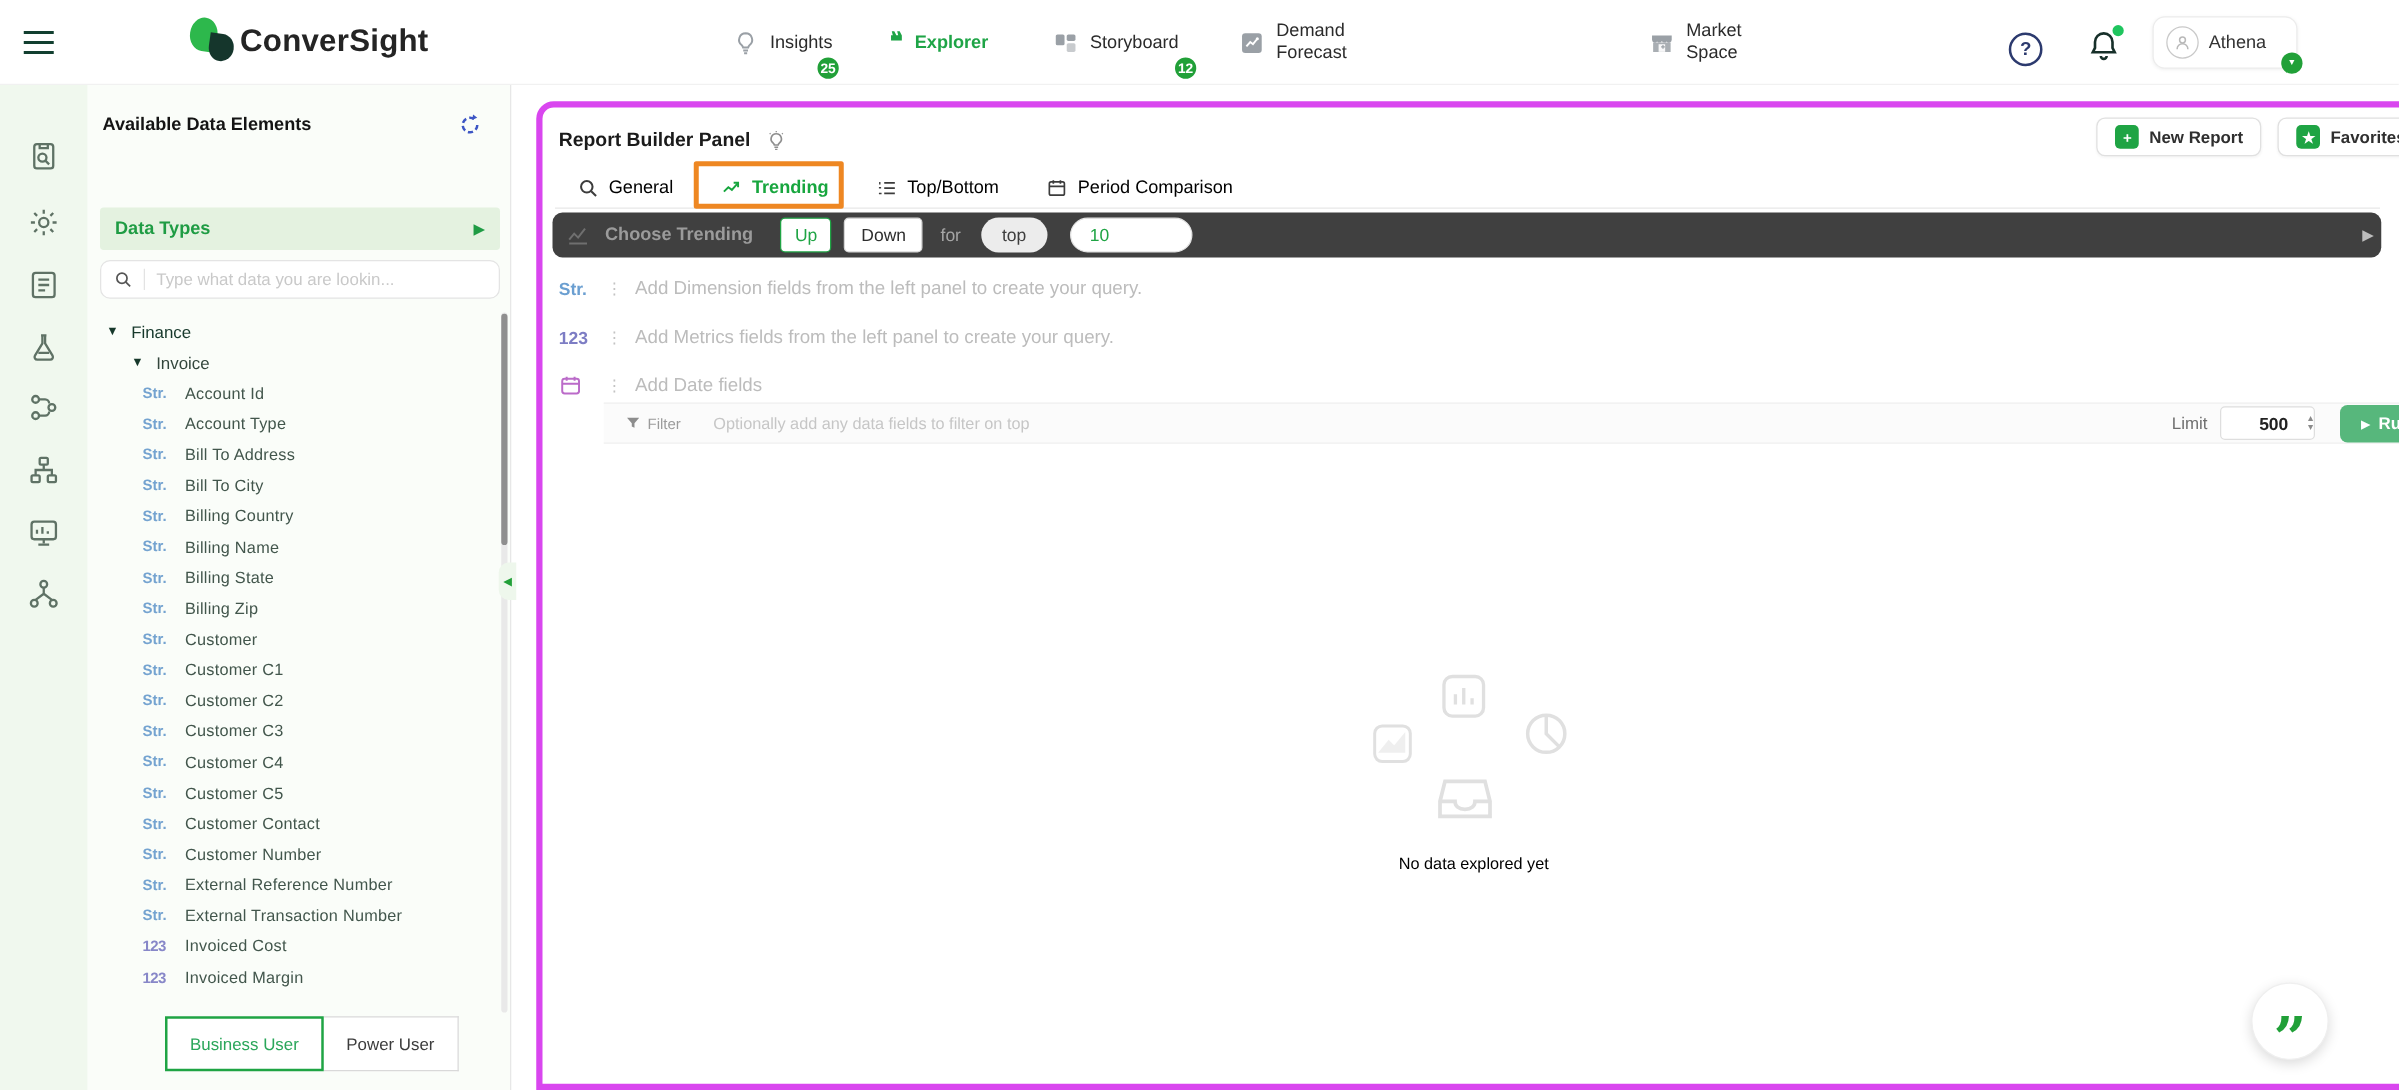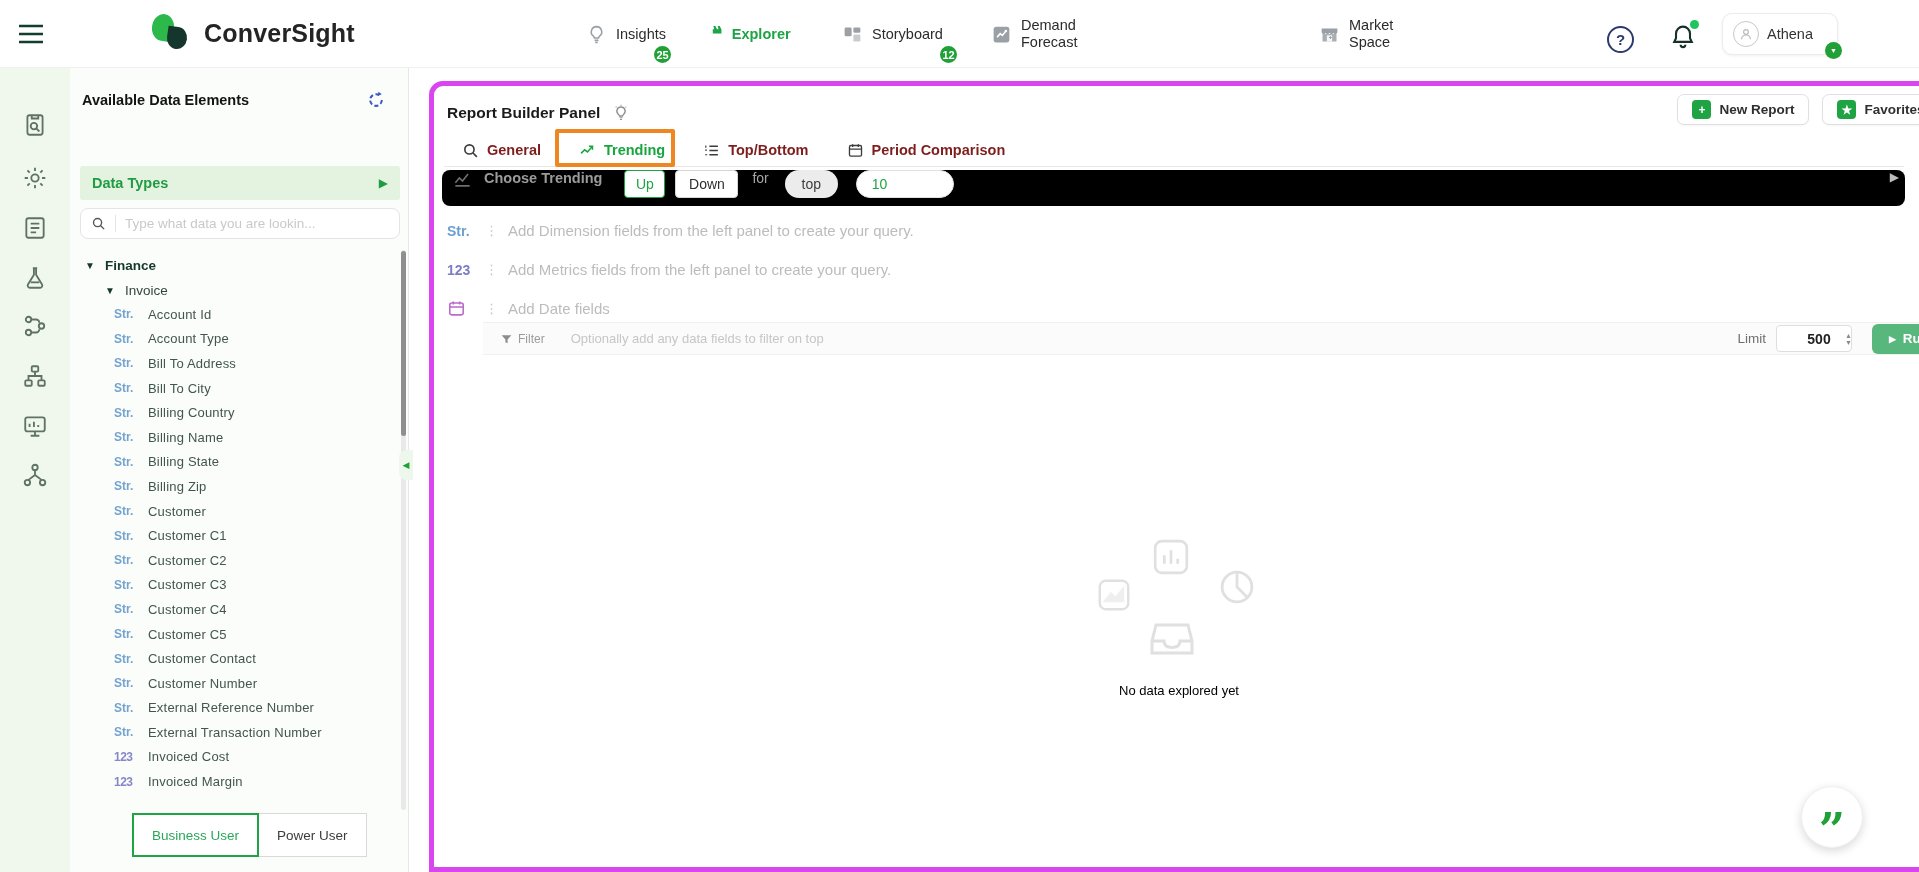--- a/index.html
+++ b/index.html
@@ -3,21 +3,21 @@
 <meta charset="utf-8">
 <style>
   * { margin:0; padding:0; box-sizing:border-box; }
   html,body { width:1919px; height:872px; overflow:hidden; background:#fff;
     font-family:"Liberation Sans", sans-serif; }
 
   
   .topbar { position:absolute; left:0; top:0; width:1919px; height:68px; background:#fff;
     border-bottom:1px solid #f1f1f1; z-index:5; }
   .hamburger { position:absolute; left:18px; top:24px; width:26px; height:20px; cursor:pointer; color:#123f30; }
-  .logo-wrap { position:absolute; left:152px; top:14px; display:flex; align-items:center; gap:12px; }
+  .logo-wrap { position:absolute; left:152px; top:14px; display:flex; align-items:center; }
   .logo-mark { position:relative; width:40px; height:38px; }
   .leaf-a { position:absolute; left:0; top:0; width:22px; height:27px; background:#2db84c;
     border-radius:50% 50% 0 50%; transform:rotate(8deg); }
   .leaf-b { position:absolute; left:15px; top:13px; width:20px; height:22px; background:#15362c;
     border-radius:0 50% 50% 50%; transform:rotate(8deg); }
   .logo-text { font-size:25px; font-weight:700; color:#242424; letter-spacing:.2px; }
 
   .nav-item { position:absolute; top:0; height:68px; display:flex; align-items:center; gap:9px; cursor:pointer; }
   .nav-label { font-size:14.5px; font-weight:500; color:#2b2b2b; line-height:17px; }
   .nav-item.active .nav-label { color:#1ea446; font-weight:700; }
@@ -60,21 +60,21 @@
     border:1px solid #e4e4e4; border-radius:8px; display:flex; align-items:center; padding:0 10px; gap:9px; }
   .search-box .sep { width:1px; height:17px; background:#e3e3e3; }
   .search-input { border:none; outline:none; flex:1; font-size:13.5px; color:#444;
     font-family:"Liberation Sans", sans-serif; background:transparent; }
   .search-input::placeholder { color:#c9c9c9; }
   .mag-icon { width:15px; height:15px; color:#555; flex:0 0 auto; }
 
   .tree { position:absolute; left:0; top:185px; width:332px; }
   .tree-group { height:25px; display:flex; align-items:center; gap:10px; padding-left:15px; cursor:pointer; }
   .tree-caret { font-size:10px; color:#16382b; }
-  .tree-group-label { font-size:13.5px; font-weight:700; color:#16382b; }
+  .tree-group-label { font-size:13.5px; font-weight:400; color:#16382b; }
   .tree-sub { height:24px; display:flex; align-items:center; gap:10px; padding-left:35px; cursor:pointer; }
   .tree-sub-label { font-size:13.5px; font-weight:500; color:#33463c; }
   .tree-row { height:24.6px; display:flex; align-items:center; gap:8px; padding-left:44px; cursor:pointer; }
   .ttype { font-size:12px; font-weight:700; width:26px; flex:0 0 auto; }
   .ttype.str { color:#74a3d0; }
   .ttype.num { color:#8787c8; letter-spacing:-.5px; }
   .tlabel { font-size:13px; color:#42564c; letter-spacing:.2px; }
 
   .sb-scroll-track { position:absolute; right:2px; top:182px; width:5px; height:560px; background:#e9e9e9; border-radius:3px; }
   .sb-scroll-thumb { position:absolute; right:2px; top:183px; width:5px; height:185px; background:#8f8f8f; border-radius:3px; }
@@ -98,29 +98,29 @@
   .bulb-icon { width:18px; height:18px; color:#8f8f8f; }
   .card-actions { position:absolute; right:14px; top:8px; display:flex; gap:13px; }
   .action-btn { height:31px; background:#fff; border:1px solid #e0e0e0; border-radius:7px;
     display:flex; align-items:center; gap:8px; padding:0 14px; cursor:pointer;
     font-size:13.5px; font-weight:600; color:#2f2f2f; box-shadow:0 1px 2px rgba(0,0,0,.04); }
   .action-ic { width:19px; height:19px; border-radius:4px; background:#1fa444; color:#fff;
     display:flex; align-items:center; justify-content:center; font-size:12px; font-weight:700; flex:0 0 auto; }
 
   .tabs-row { position:absolute; left:10px; top:48px; width:1460px; height:33px;
     border-bottom:1px solid #e8e8e8; display:flex; align-items:center; gap:38px; padding-left:18px; }
-  .tab { display:flex; align-items:center; gap:8px; cursor:pointer; font-size:14.5px; font-weight:700; color:#7f1d1d; }
+  .tab { display:flex; align-items:center; gap:8px; cursor:pointer; font-size:14.5px; font-weight:400; color:#000000; }
   .tab .t-icon { width:17px; height:17px; color:#3c3c3c; }
   .tab.active { color:#17a63e; font-weight:700; }
   .tab.active .t-icon { color:#17a63e; }
   .hl-box { position:absolute; left:111px; top:-5px; width:120px; height:38px;
     border:4px solid #ee8722; border-radius:2px; pointer-events:none; }
 
-  .trend-bar { position:absolute; left:8px; top:84px; width:1463px; height:36px; background:#000000;
-    border-radius:8px; display:flex; align-items:flex-start; padding-left:11px; }
+  .trend-bar { position:absolute; left:8px; top:84px; width:1463px; height:36px; background:#404040;
+    border-radius:8px; display:flex; align-items:center; padding-left:11px; }
   .trend-chart-ic { width:19px; height:19px; color:#6f6f6f; }
   .trend-label { margin-left:12px; font-size:14.5px; font-weight:700; color:#9b9b9b; }
   .btn-up { margin-left:22px; width:41px; height:28px; background:#fff; border:1.5px solid #1fa444;
     border-radius:4px; color:#1fa444; font-size:14px; display:flex; align-items:center;
     justify-content:center; cursor:pointer; }
   .btn-down { margin-left:10px; width:63px; height:28px; background:#fff; border:1px solid #d6d6d6;
     border-radius:4px; color:#2e2e2e; font-size:14px; display:flex; align-items:center;
     justify-content:center; cursor:pointer; }
   .for-label { margin-left:14px; font-size:14px; color:#a6a6a6; }
   .top-pill { margin-left:16px; width:53px; height:28px; background:#ececec; border-radius:14px;

